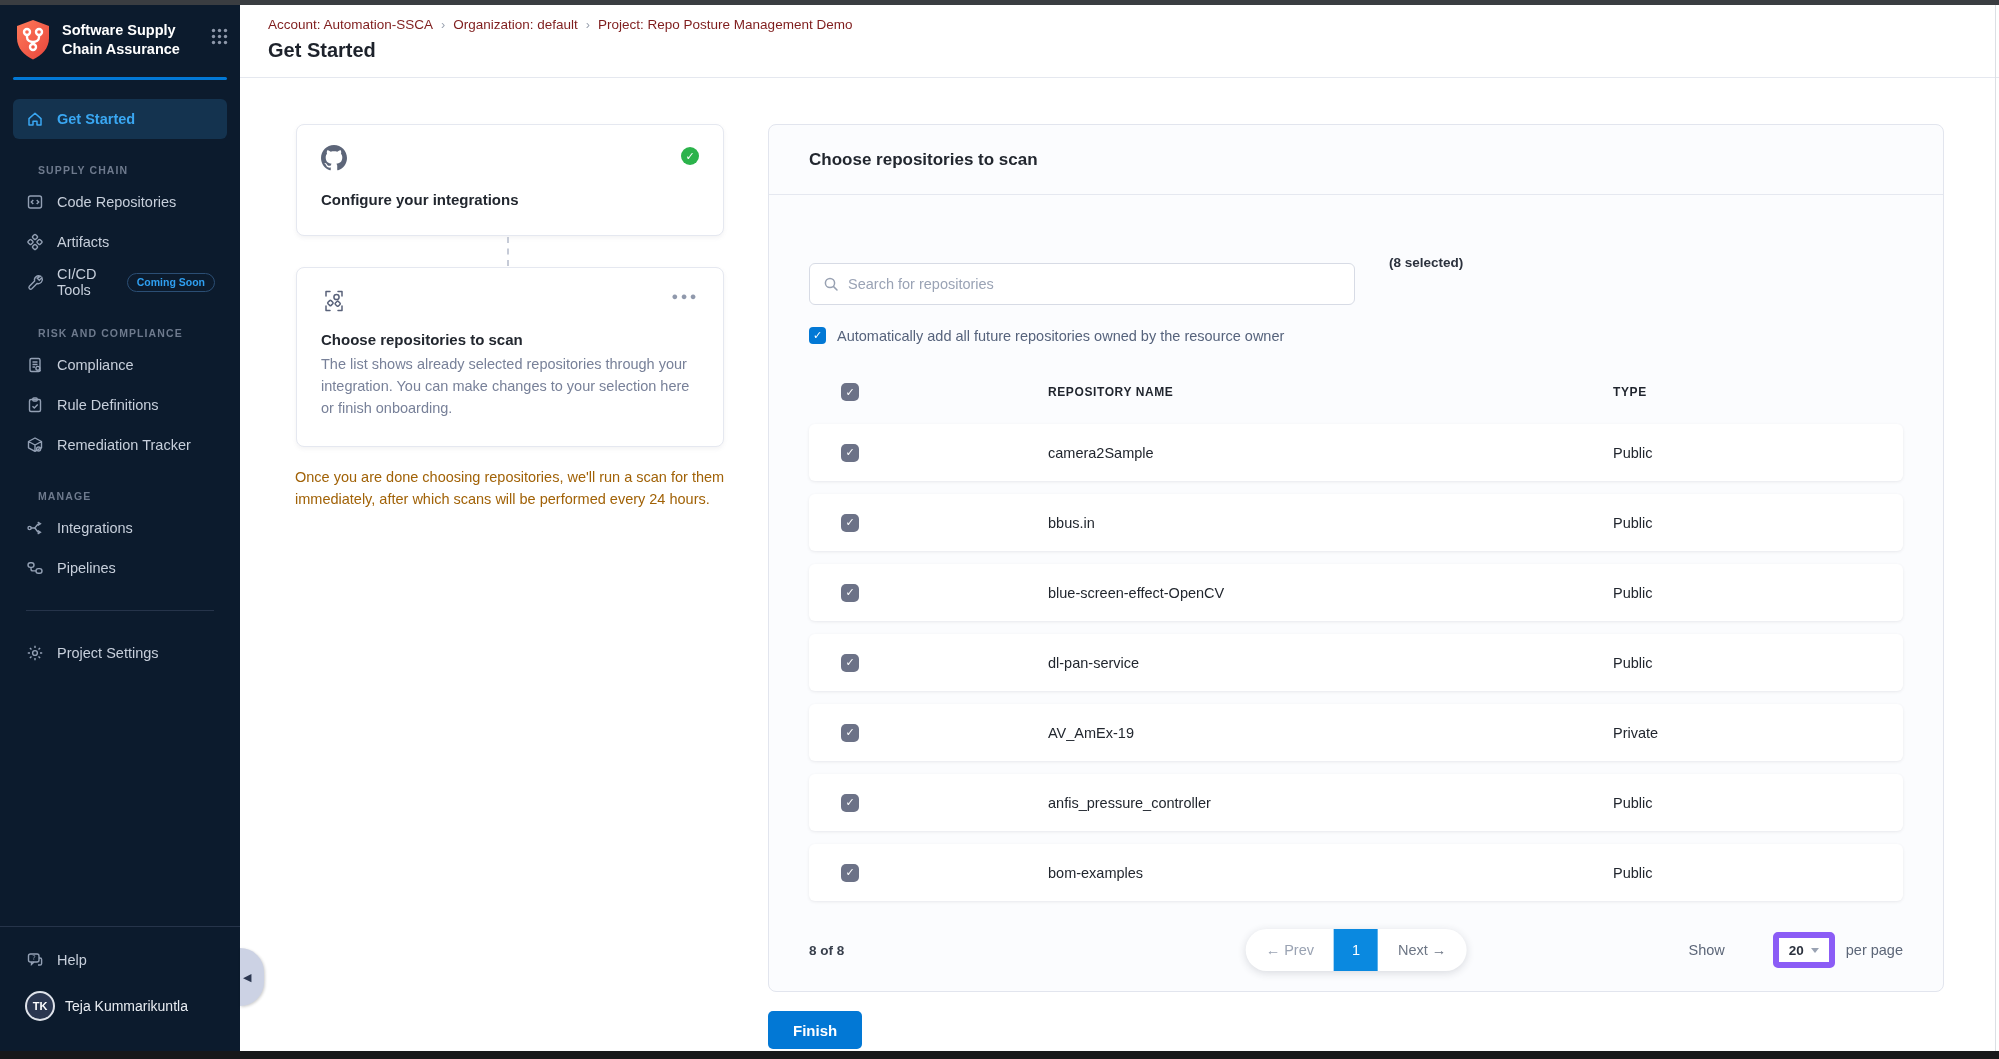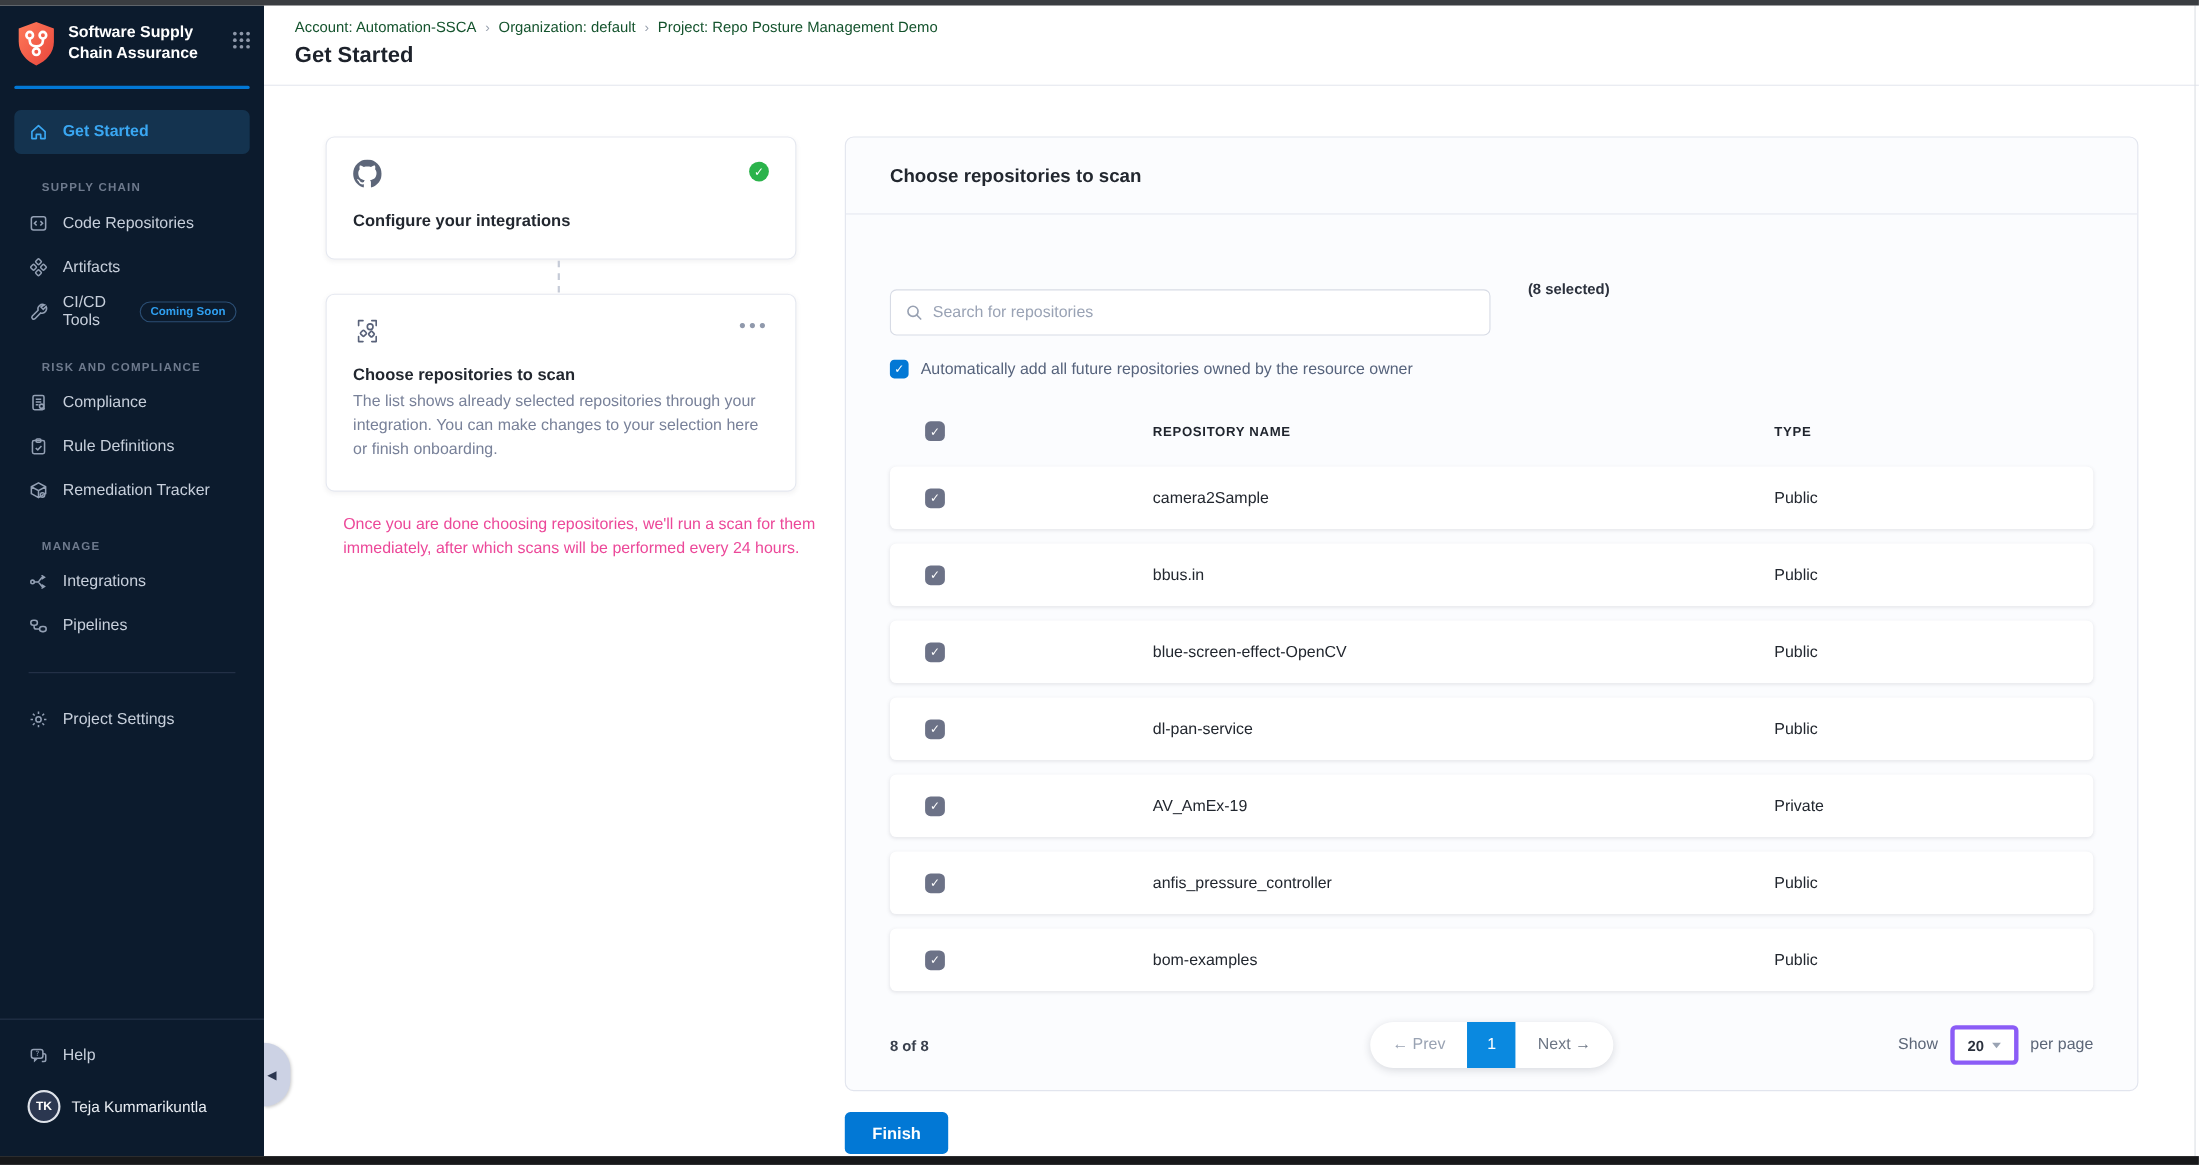--- a/index.html
+++ b/index.html
@@ -39,39 +39,39 @@
   .avatar { width:30px; height:30px; border-radius:50%; background:#2b3750; border:2px solid #dfe3ea; color:#ffffff; font-size:11px; font-weight:bold; display:flex; align-items:center; justify-content:center; flex-shrink:0; }
   .user-name { font-size:14px; color:#e8ecf2; }
   .help-item { display:flex; align-items:center; gap:12px; padding:6px 25px; font-size:14.5px; color:#c7cfdb; cursor:pointer; }
   .help-item .icn { width:20px; display:flex; justify-content:center; color:#93a0b4; }
   .collapse-handle { position:absolute; left:100%; top:943px; width:24px; height:58px; background:#ccd2e4; border-radius:0 29px 29px 0; display:flex; align-items:center; justify-content:flex-start; padding-left:3px; color:#2c3750; font-size:11px; cursor:pointer; box-shadow:1px 1px 3px rgba(0,0,0,0.2); }
 
   
   .content { flex:1; display:flex; flex-direction:column; background:#ffffff; min-width:0; }
   .topbar { height:73px; padding:12px 0 0 28px; border-bottom:1px solid #e5e8ef; flex-shrink:0; }
   .breadcrumb { font-size:13.5px; color:#0278d5; }
-  .crumb { color:#14532d; cursor:pointer; }
+  .crumb { color:#7f1d1d; cursor:pointer; }
   .crumb-sep { color:#98a0ae; margin:0 8px; font-size:12.5px; }
   .page-title { font-size:20px; font-weight:bold; color:#1d222b; margin-top:7px; }
   .main { flex:1; position:relative; }
 
   
   .card { position:absolute; background:#ffffff; border:1px solid #e5e8f0; border-radius:8px; box-shadow:0 2px 4px rgba(96,97,112,0.08); padding:20px 24px; }
   .card1 { left:56px; top:46px; width:428px; height:112px; }
   .card2 { left:56px; top:189px; width:428px; height:180px; }
   .card-top { display:flex; justify-content:space-between; align-items:flex-start; }
   .gh-icon { color:#5d6679; }
   .check-dot { width:18px; height:18px; border-radius:50%; background:#2bb34b; color:#ffffff; font-size:11px; font-weight:bold; display:flex; align-items:center; justify-content:center; margin-top:2px; }
   .card-title { font-size:15px; font-weight:bold; color:#22272f; margin-top:16px; }
   .card2 .card-title { margin-top:13px; }
   .card-desc { font-size:14.5px; color:#788199; line-height:1.5; margin-top:6px; }
   .dots-menu { color:#9099ac; font-size:11px; letter-spacing:2.5px; cursor:pointer; margin-top:2px; }
   .connector { position:absolute; left:267px; top:159px; height:29px; border-left:2px dashed #c6cbd7; }
   .repos-icn { color:#59627a; }
-  .note { position:absolute; left:72px; top:388px; width:452px; font-size:14.5px; color:#ec4899; line-height:1.55; }
+  .note { position:absolute; left:55px; top:388px; width:452px; font-size:14.5px; color:#a16207; line-height:1.55; }
 
   
   .panel { position:absolute; left:528px; top:46px; width:1176px; height:868px; background:#fbfcfe; border:1px solid #e2e5ee; border-radius:8px; }
   .panel-header { height:70px; line-height:70px; padding-left:40px; border-bottom:1px solid #e5e8f0; font-size:17px; font-weight:bold; color:#22272f; }
   .panel-body { padding:24px 40px 0; }
   .search-row { display:flex; align-items:center; }
   .search-box { width:546px; height:42px; background:#ffffff; border:1px solid #d7dbe5; border-radius:6px; display:flex; align-items:center; padding:0 13px; gap:9px;margin-top:44px; }
   .search-box svg { flex-shrink:0; color:#98a1b2; }
   .search-input { border:none; outline:none; flex:1; font-size:14.5px; color:#2e3440; background:transparent; font-family:inherit; }
   .search-input::placeholder { color:#9aa3b5; }
@@ -87,21 +87,21 @@
   .th { font-size:12px; font-weight:bold; color:#1f242d; letter-spacing:0.6px; }
   .trow { height:57px; background:#ffffff; border-radius:6px; box-shadow:0 1px 3px rgba(96,97,112,0.12); margin-bottom:13px; }
   .cell { font-size:14.5px; color:#22272f; }
   .pager-row { display:flex; align-items:center; margin-top:26px; position:relative; height:46px; }
   .pager-summary { font-size:13.5px; font-weight:bold; color:#39404d; }
   .pager-pill { position:absolute; left:50%; transform:translateX(-50%); display:flex; align-items:center; background:#ffffff; border-radius:24px; box-shadow:0 2px 8px rgba(40,41,61,0.16); height:42px; overflow:hidden; }
   .pg-prev { padding:0 20px; color:#9aa3b3; font-size:14.5px; cursor:pointer; }
   .pg-current { width:44px; height:42px; background:#0a89e0; color:#ffffff; display:flex; align-items:center; justify-content:center; font-size:14.5px; cursor:pointer; }
   .pg-next { padding:0 20px; color:#6d7685; font-size:14.5px; cursor:pointer; }
   .show-group { margin-left:auto; display:flex; align-items:center; gap:11px; font-size:14.5px; color:#5c6678; }
-  .page-size { border:4px solid #8b5cf6; background:#ffffff; border-radius:5px; height:36px; width:62px; display:flex; align-items:center; justify-content:center; gap:7px; font-size:13.5px; font-weight:bold; color:#2b313d; cursor:pointer; }
+  .page-size { border:6px solid #8b5cf6; background:#ffffff; border-radius:5px; height:36px; width:62px; display:flex; align-items:center; justify-content:center; gap:7px; font-size:13.5px; font-weight:bold; color:#2b313d; cursor:pointer;margin-left:37px; }
   .tri-down { width:0; height:0; border-left:4px solid transparent; border-right:4px solid transparent; border-top:5px solid #9aa3b3; }
 
   .finish-btn { position:absolute; left:528px; top:933px; background:#0278d5; color:#ffffff; font-size:15px; font-weight:bold; border:none; border-radius:5px; height:38px; padding:0 25px; cursor:pointer; font-family:inherit; }
 </style>
 </head>
 <body>
 
 <div class="frame-top"></div>
 <div class="scroll-edge"></div>
 

